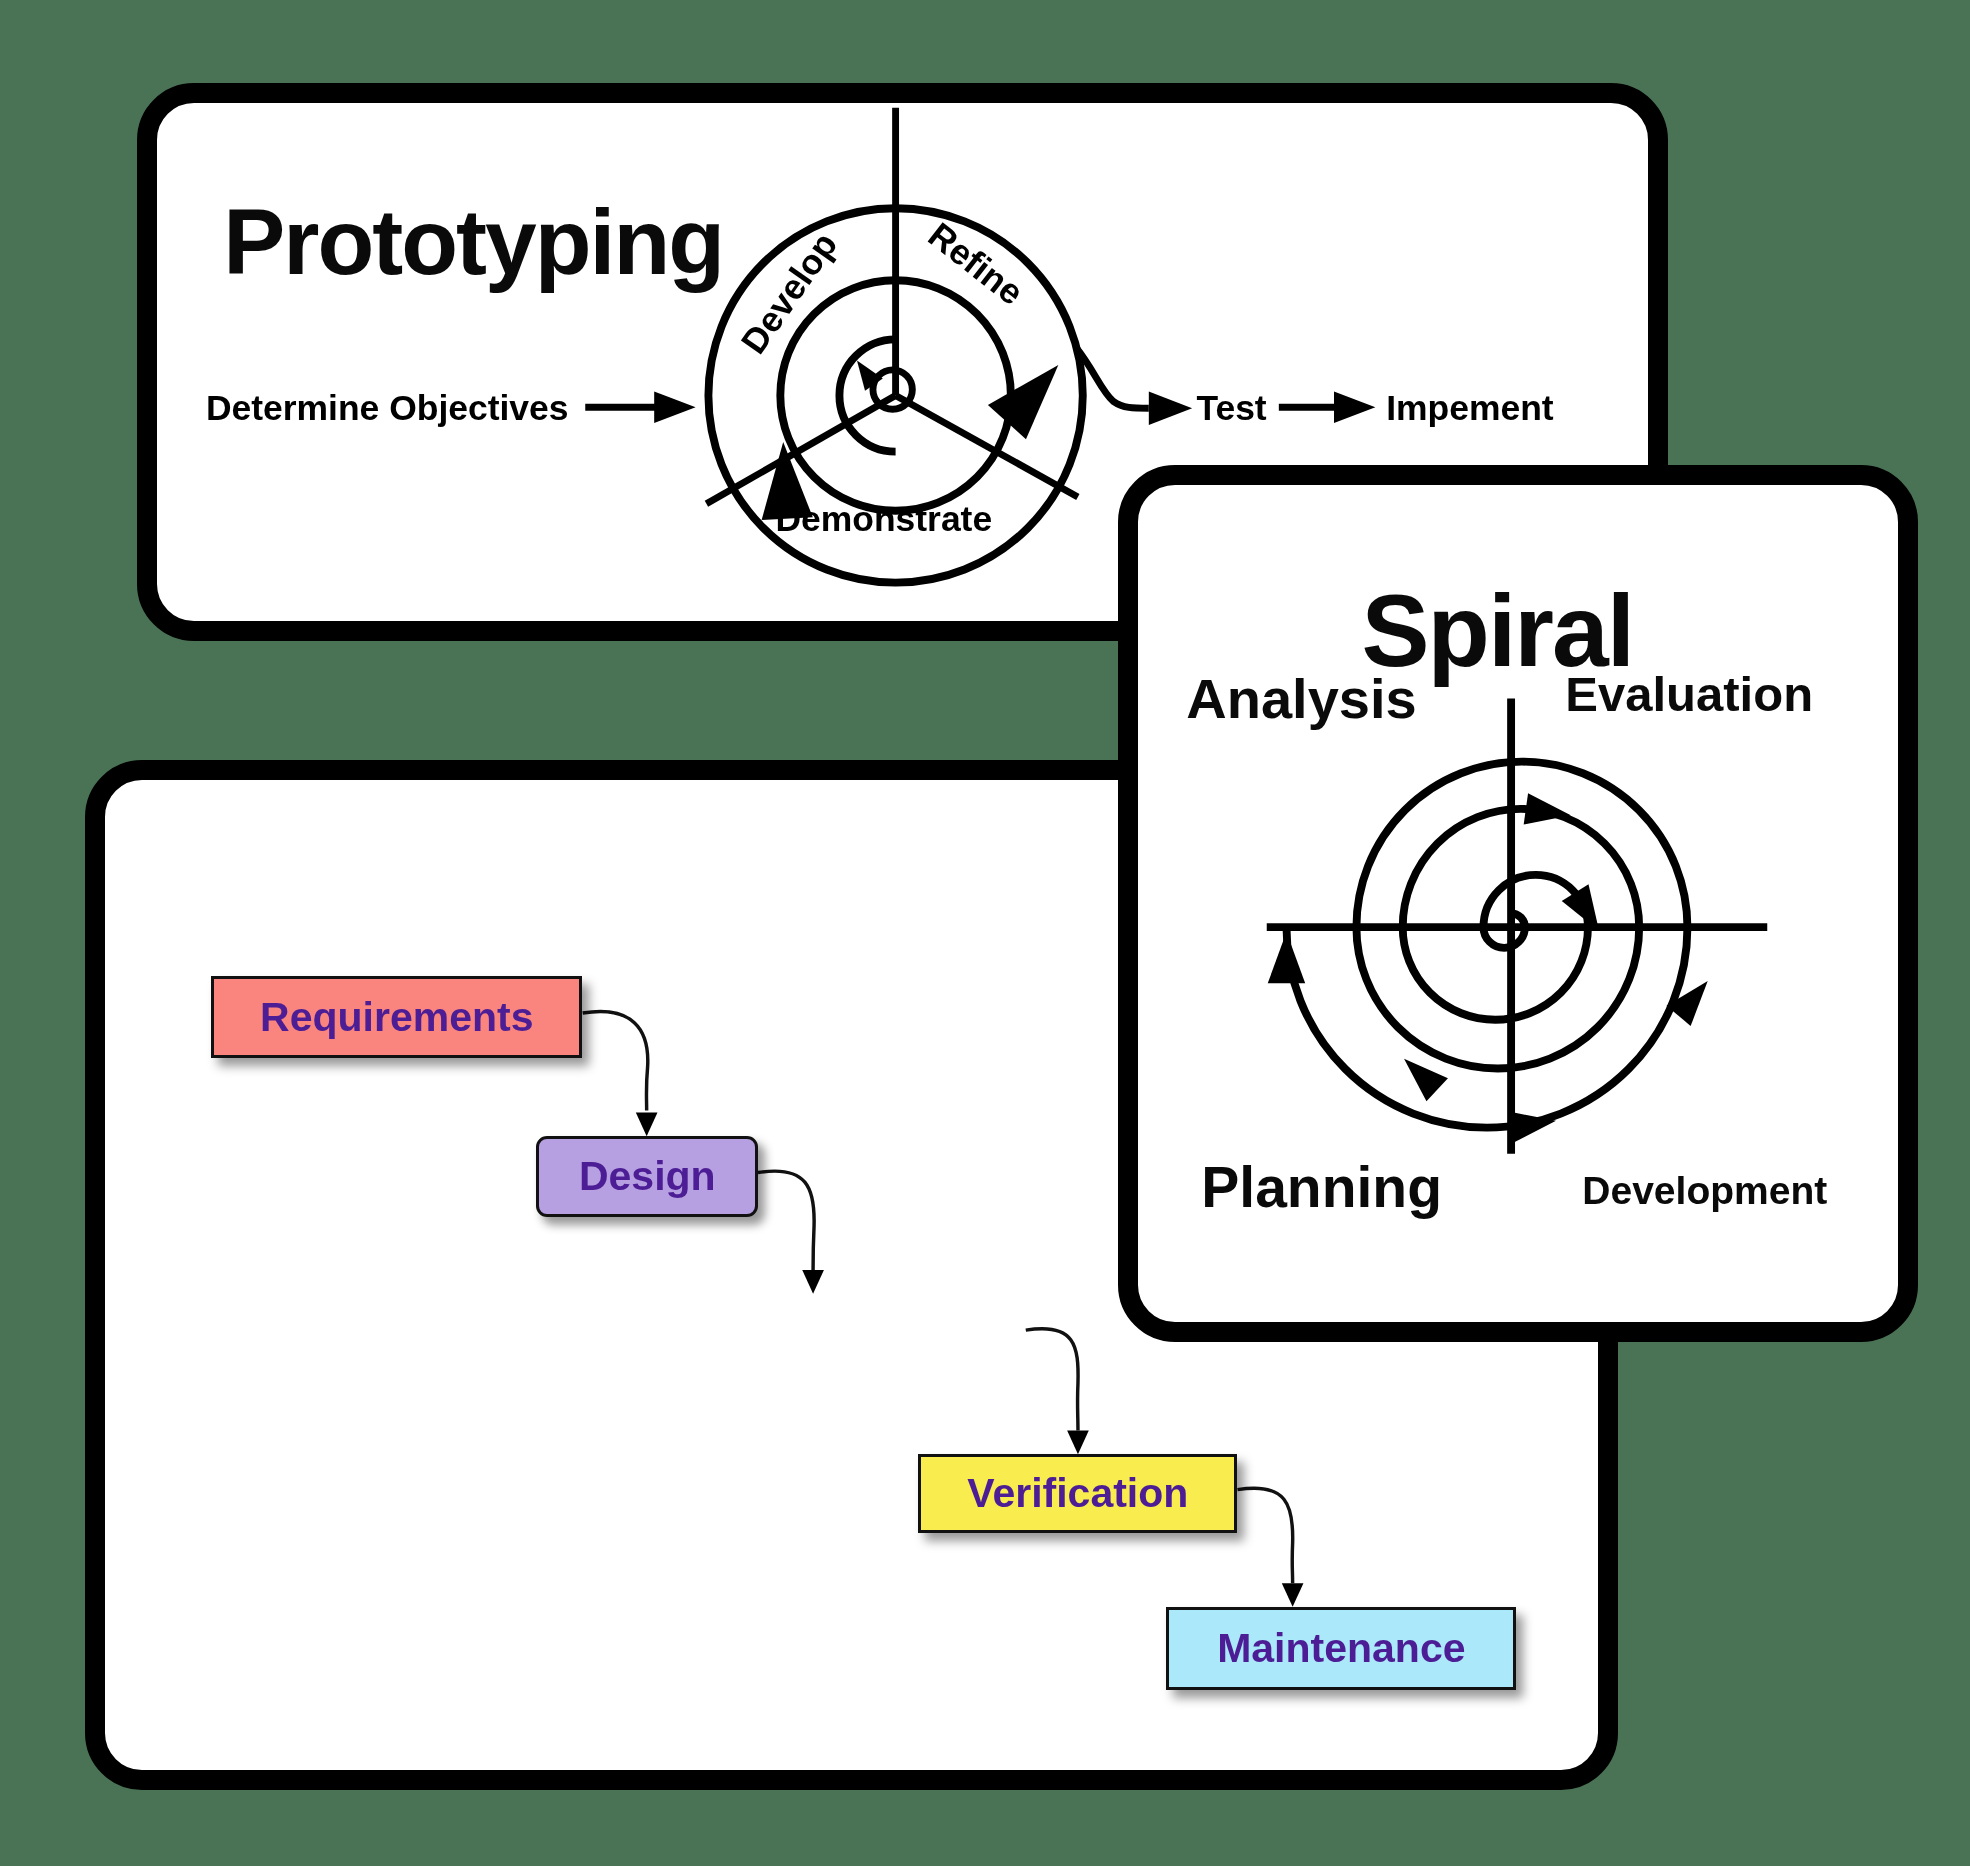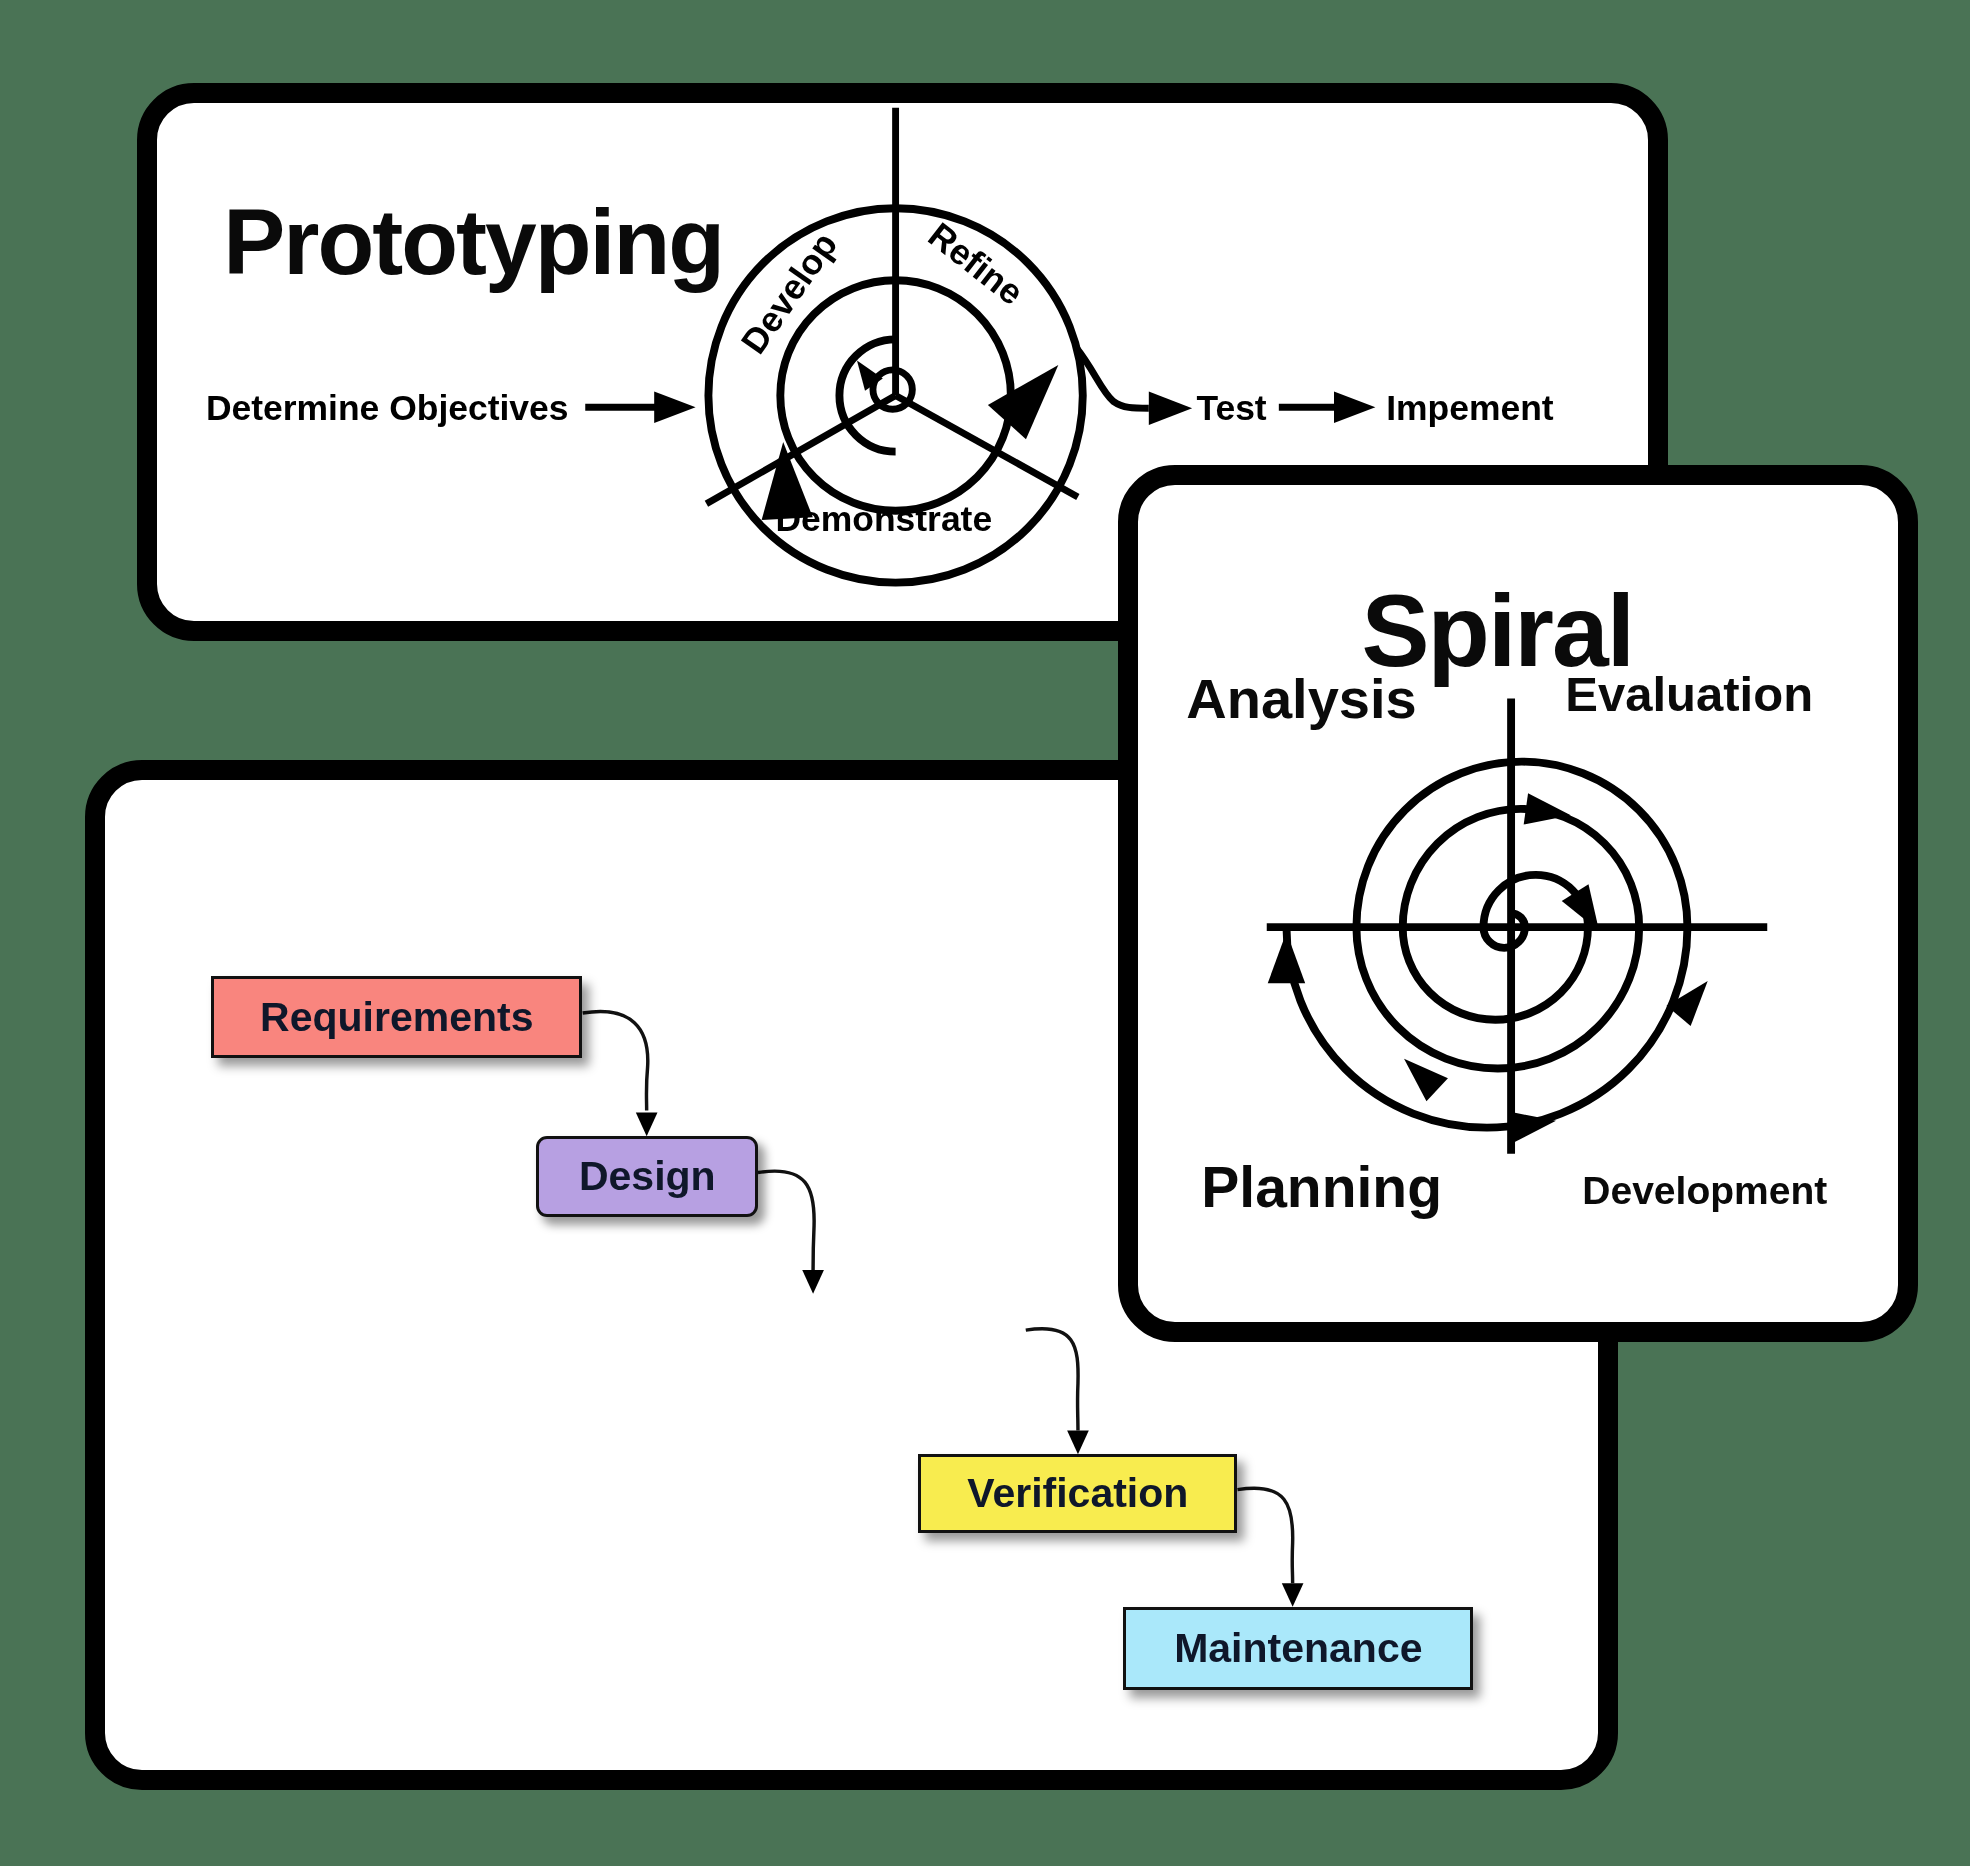--- a/index.html
+++ b/index.html
@@ -19,27 +19,27 @@
   #q-evaluation{left:448px;top:202px;font-size:49px;}
   #q-planning{left:84px;top:690px;font-size:57px;}
   #q-development{left:465px;top:705px;font-size:39px;}
   svg{position:absolute;left:0;top:0;}
   svg text{font-family:"Liberation Sans","DejaVu Sans",sans-serif;font-weight:700;fill:#000;}
   .diag-line{stroke:#000;stroke-width:8;fill:none;}
   .thin-line{stroke:#000;stroke-width:7;fill:none;}
   .arrowfill{fill:#000;stroke:none;}
   .stage-box{position:absolute;box-sizing:border-box;border:3.9px solid #111;
              display:flex;align-items:center;justify-content:center;
-             font-size:41px;font-weight:700;color:#0f172a;
+             font-size:41px;font-weight:700;color:#4c1d95;
              box-shadow:6.9px 7.9px 9.9px rgba(0,0,0,0.40);}
   #box-requirements{left:127px;top:217px;width:371px;height:82px;}
   #box-design{left:452px;top:377px;width:222px;height:81px;border-radius:11px;}
   #box-implementation{left:521px;top:535px;width:421px;height:81px;}
   #box-verification{left:834px;top:695px;width:319px;height:79px;}
-  #box-maintenance{left:1039px;top:848px;width:350px;height:83px;}
+  #box-maintenance{left:1082px;top:848px;width:350px;height:83px;}
   .connector{stroke:#111;stroke-width:3.5;fill:none;}
 </style>
 </head>
 <body>
 
 <div class="stage">
 
   <section class="panel" id="panel-prototyping">
     <div class="panel-content">
       <h1 class="big-title" id="proto-title">Prototyping</h1>

